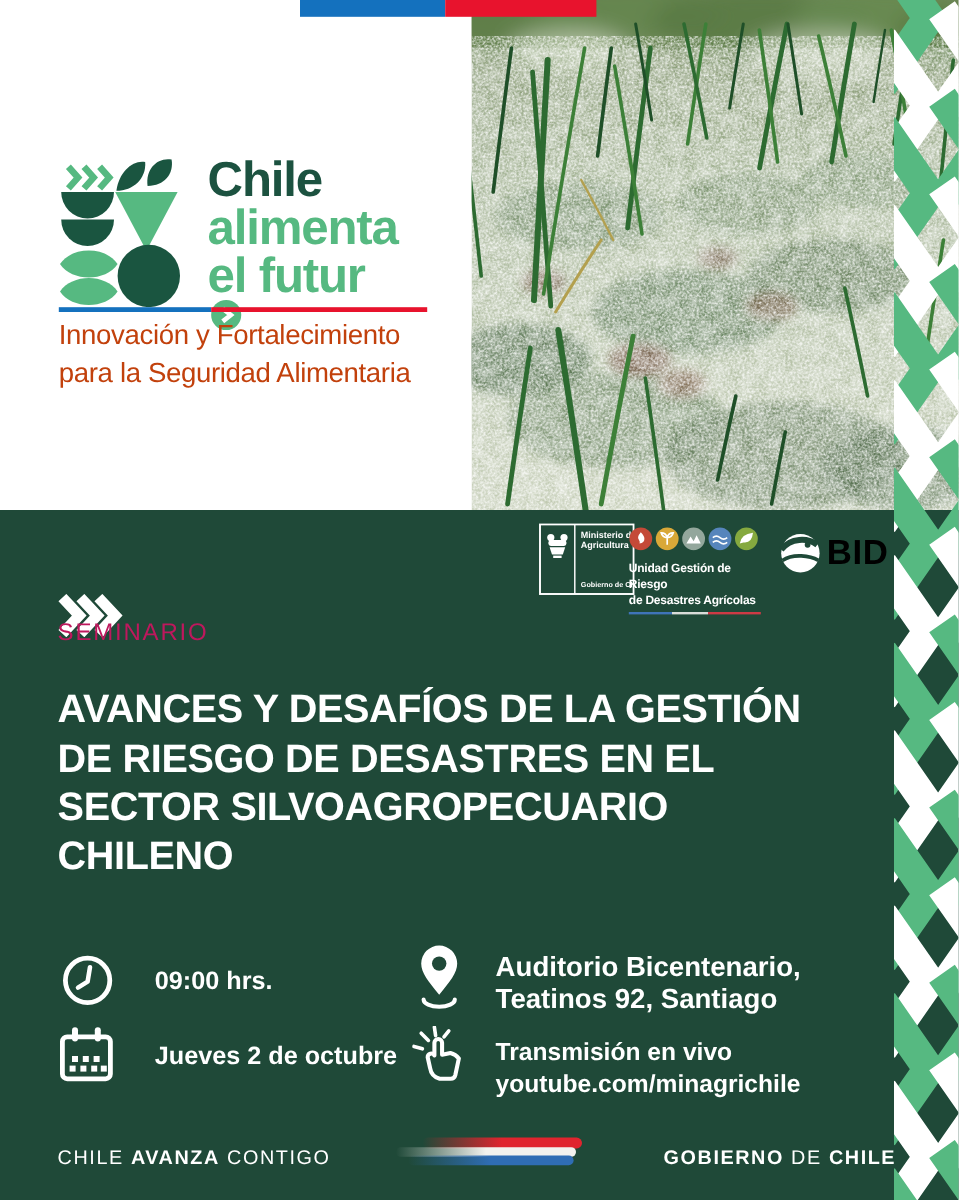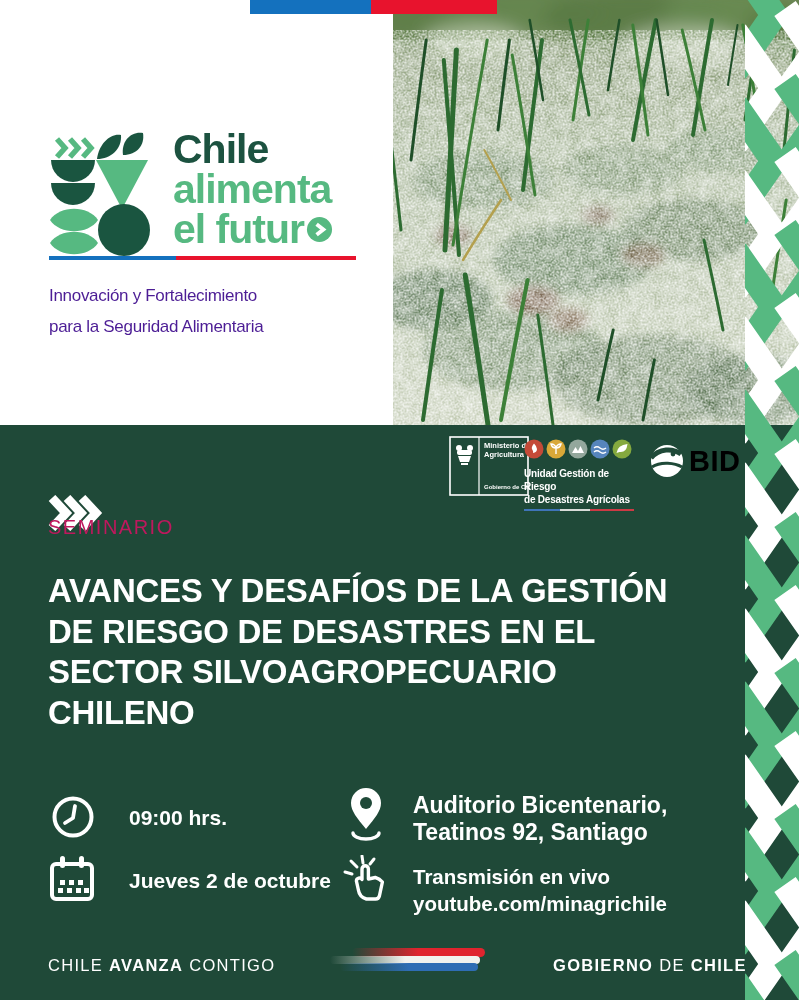--- a/index.html
+++ b/index.html
@@ -12,25 +12,25 @@
   #bar-red{left:371px;top:0;width:126px;height:14px;background:#E8132D;z-index:6;}
 
   
   #photo{left:393px;top:0;width:406px;height:425px;z-index:2;}
 
   
   #logo-mark{left:49px;top:131px;width:102px;height:125px;z-index:3;}
   #wordmark{left:173px;top:129px;z-index:3;line-height:40px;font-size:41px;font-weight:700;letter-spacing:-1px;}
   #wordmark .dk{color:#1C5240;}
   #wordmark .lt{color:#56B981;}
-  #futuro-row{display:flex;align-items:center;}
+  #futuro-row{display:flex;flex-direction:column;}
   #brand-rule{left:49px;top:256px;height:4px;width:307px;z-index:3;display:flex;}
   #brand-rule .b{width:127px;height:4px;background:#1471BE;}
   #brand-rule .r{width:180px;height:4px;background:#E8132D;}
-  #tagline{left:49px;top:280px;z-index:3;font-size:17px;line-height:31px;color:#4c1d95;letter-spacing:-0.3px;}
+  #tagline{left:49px;top:264px;z-index:3;font-size:23px;line-height:31px;color:#c2410c;letter-spacing:-0.3px;}
 
   
   #section{left:0;top:425px;width:799px;height:575px;background:#1F4938;z-index:4;}
 
   
   #ministry{left:449px;top:436px;z-index:5;}
   #ugrd{left:524px;top:439px;z-index:5;width:118px;}
   #ugrd-text{margin-top:4px;color:#fff;font-size:10px;font-weight:700;line-height:13px;letter-spacing:-0.2px;}
   #ugrd-rule{margin-top:3px;height:2px;width:110px;display:flex;}
   #ugrd-rule span{height:2px;}

